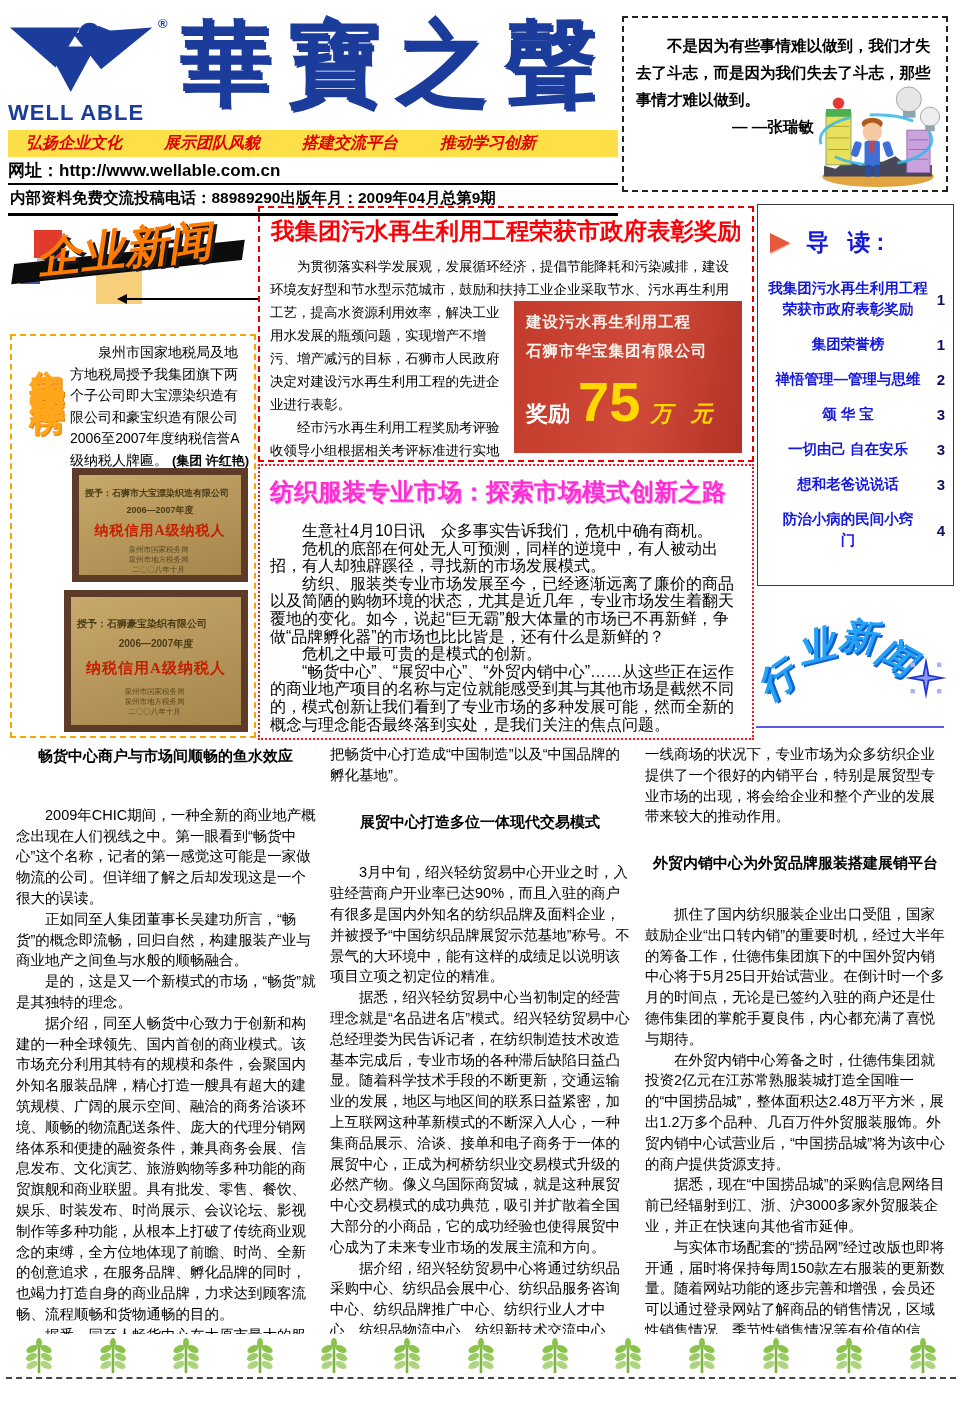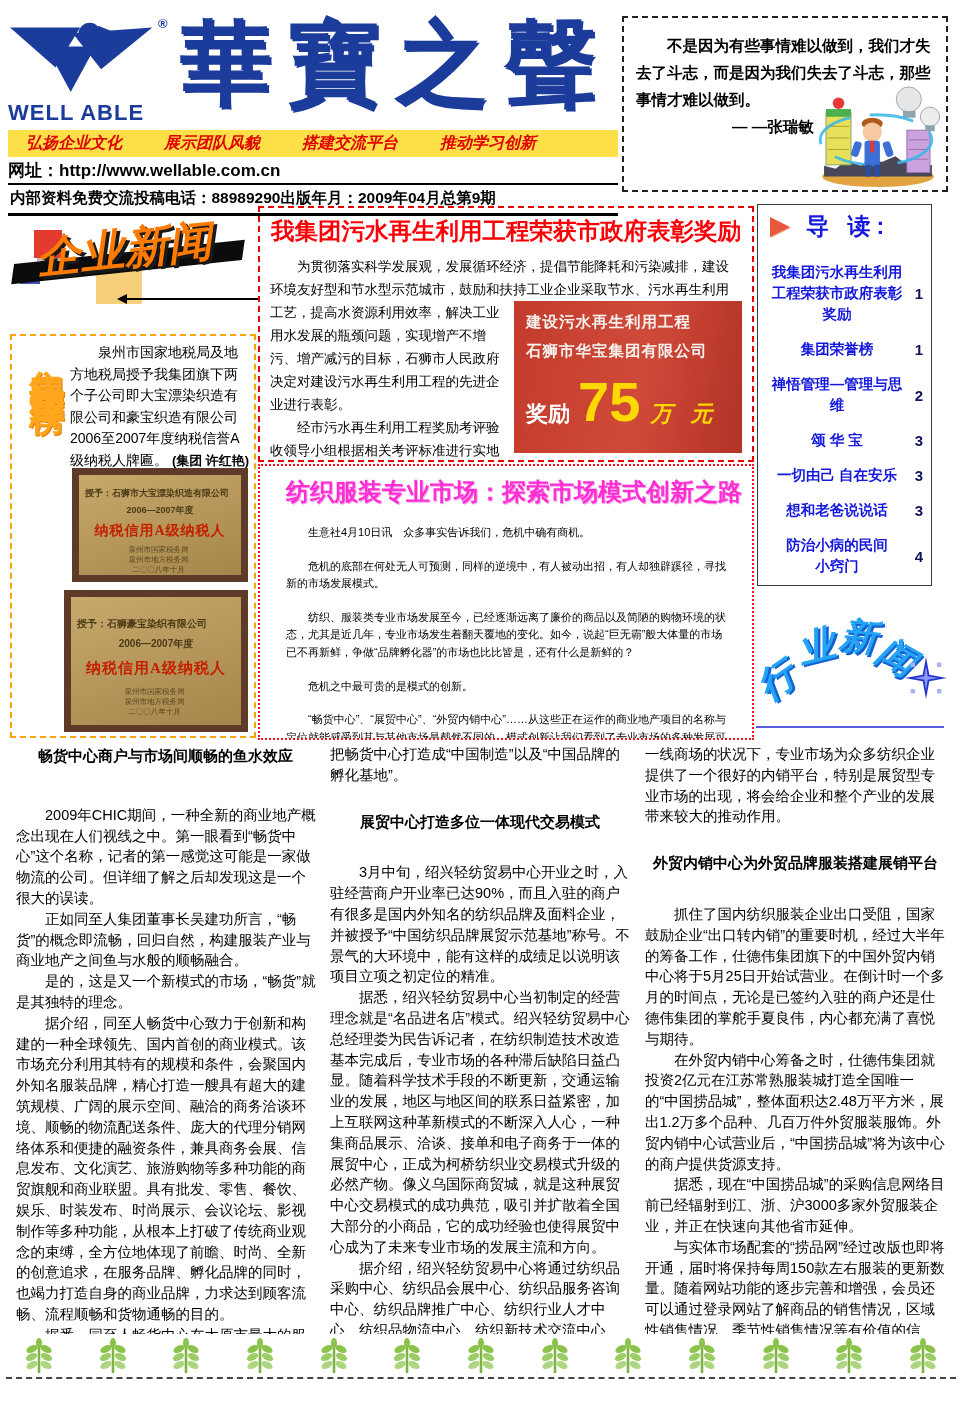--- a/index.html
+++ b/index.html
@@ -74,26 +74,26 @@
           background:linear-gradient(100deg,#c23b2c,#d04a39 55%,#b23226);padding:9px 12px;}
   .bn-l1{color:#f5f2ee;font-size:15.5px;font-weight:bold;letter-spacing:1px;}
   .bn-l2{color:#f5f2ee;font-size:15.5px;font-weight:bold;letter-spacing:1px;margin-top:6px;}
   .bn-award{margin-top:16px;display:flex;align-items:baseline;}
   .bn-label{color:#fff;font-size:22px;font-weight:bold;}
   .bn-num{color:#ffd800;font-size:56px;font-weight:900;line-height:.85;margin-left:8px;}
   .bn-unit{color:#ffd800;font-size:22px;font-weight:bold;font-style:italic;margin-left:10px;letter-spacing:6px;}
 
   
   .art2{left:258px;top:464px;width:496px;height:276px;border:2px dotted #ff1020;padding:4px 10px;overflow:hidden;}
-  .art2-title{color:#ff2ed2;font-size:24px;font-weight:900;text-align:right;margin:6px 0 14px;
+  .art2-title{color:#ff2ed2;font-size:24px;font-weight:900;text-align:left;margin:6px 0 14px;
               text-shadow:1px 1px 0 #f9a8ec;}
-  .art2 p{margin:16px;font-size:11px;line-height:17.6px;text-indent:2em;}
-
-  
-  .guide{left:757px;top:204px;width:175px;height:382px;border:1px solid #3a3a3a;padding:4px 8px 4px;}
+  .art2 p{margin:0;font-size:16px;line-height:17.6px;text-indent:2em;}
+
+  
+  .guide{left:757px;top:204px;width:197px;height:382px;border:1px solid #3a3a3a;padding:20px 8px 4px;}
   .guide-head{display:flex;align-items:center;margin:2px 0 20px;}
   .tri{width:0;height:0;border-left:20px solid #e8583a;border-top:10px solid transparent;
        border-bottom:10px solid transparent;margin-left:4px;filter:drop-shadow(1px 1px 0 #f3b0a0);}
   .guide-title{color:#1417de;font-size:23px;font-weight:900;letter-spacing:6px;margin-left:16px;}
   .g-item{display:flex;align-items:center;margin-bottom:14px;}
   .g-label{flex:1;color:#1417de;font-weight:bold;font-size:14.5px;line-height:21px;text-align:center;}
   .g-item:first-of-type .g-label{text-align:left;}
   .g-item:last-of-type .g-label{padding:0 14px;}
   .g-page{width:15px;color:#101060;font-weight:bold;font-size:15px;text-align:right;}
 

